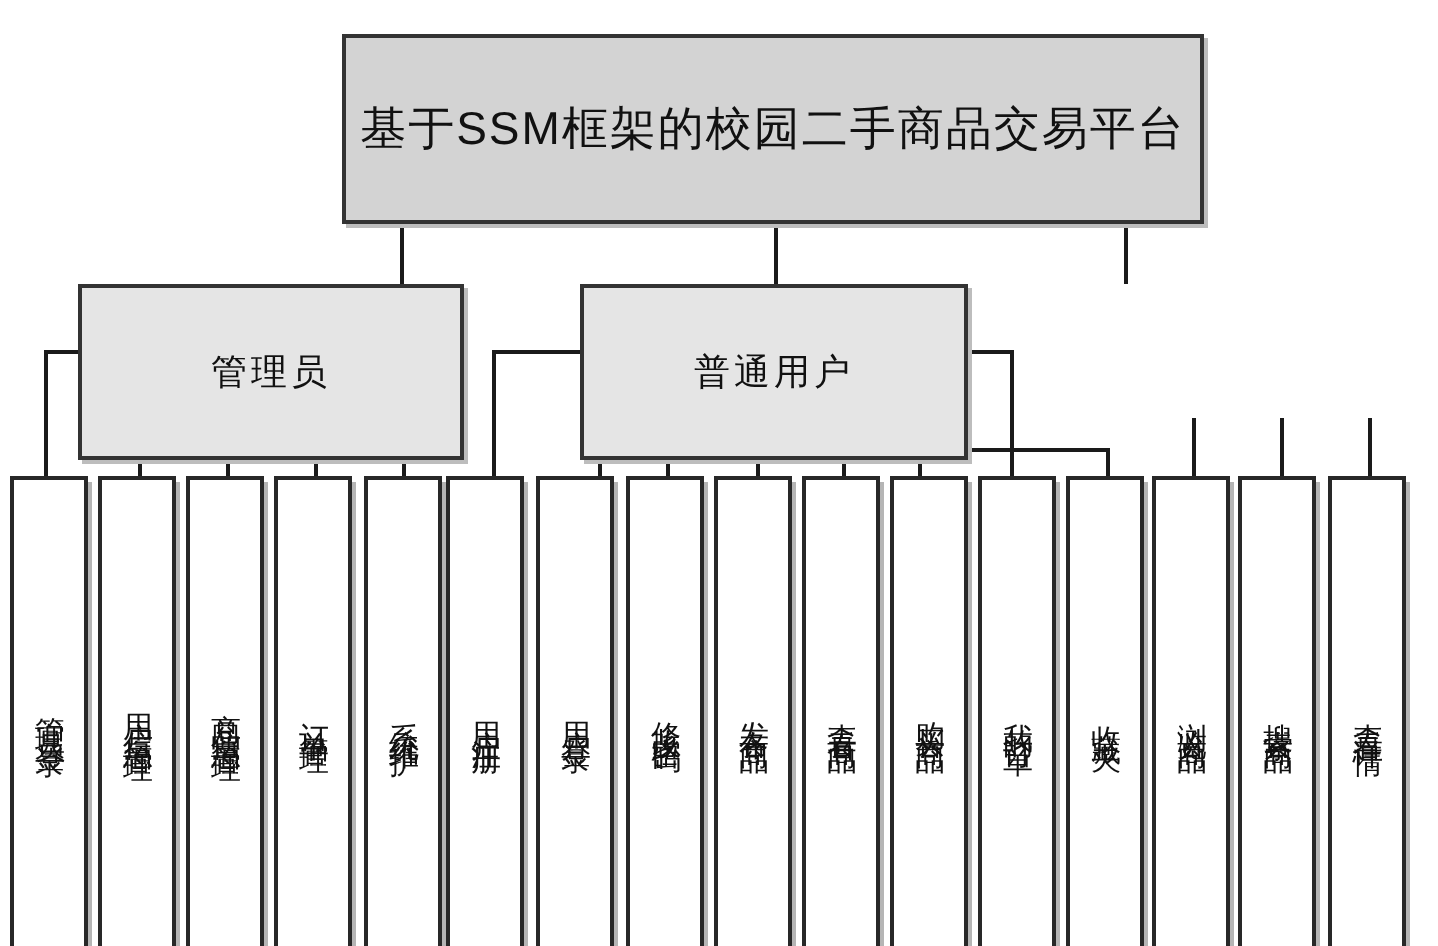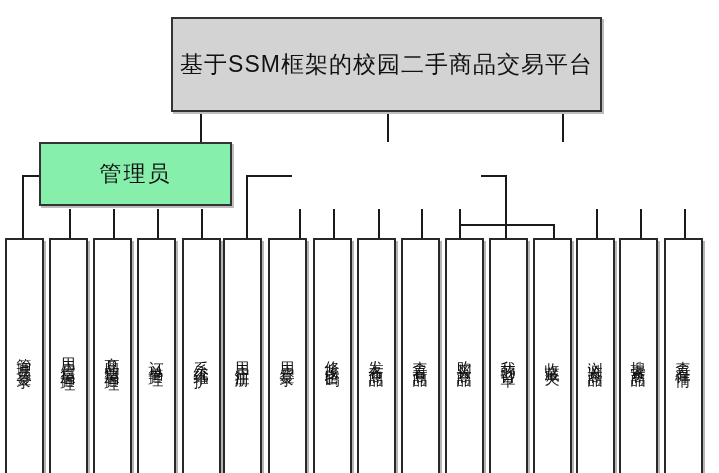--- a/index.html
+++ b/index.html
@@ -12,23 +12,23 @@
     display:flex; align-items:center; justify-content:center;
     color:#111111; text-align:center;
   }
   .title-box {
     left:171px; top:5px; width:431px; height:95px;
     background:#d3d3d3; border:2px solid #333333;
     font-size:23px; letter-spacing:1px;
     box-shadow:2px 2px 0 #bdbdbd;
   }
   .group-box {
-    top:130px; height:64px;
-    background:#86efac; border:2px solid #333333;
-    font-size:22px; letter-spacing:2px;
+    top:130px; height:88px;
+    background:#e5e5e5; border:2px solid #333333;
+    font-size:18px; letter-spacing:2px;
     box-shadow:2px 2px 0 #bdbdbd;
   }
   .leaf-box {
     top:226px; width:39px; height:238px;
     background:#ffffff; border:2px solid #282828;
     box-shadow:2px 3px 0 #b5b5b5;
   }
   .leaf-box span {
     writing-mode:vertical-rl; text-orientation:upright;
     font-size:15px; letter-spacing:4px; color:#111111; line-height:1;
@@ -73,20 +73,23 @@
   <div class="vline" style="left:640px;top:197px;height:29px;"></div>
   <div class="vline" style="left:684px;top:197px;height:29px;"></div>
 
   <div class="box title-box">
     <span>基于SSM框架的校园二手商品交易平台</span>
   </div>
 
   <div class="box group-box" style="left:39px;width:193px;">
     <span>管理员</span>
   </div>
+  <div class="box group-box" style="left:290px;width:194px;">
+    <span>普通用户</span>
+  </div>
 
   <div class="box leaf-box" style="left:5px;">
     <span>管理员登录</span>
   </div>
   <div class="box leaf-box" style="left:49px;">
     <span>用户信息管理</span>
   </div>
   <div class="box leaf-box" style="left:93px;">
     <span>商品信息管理</span>
   </div>

